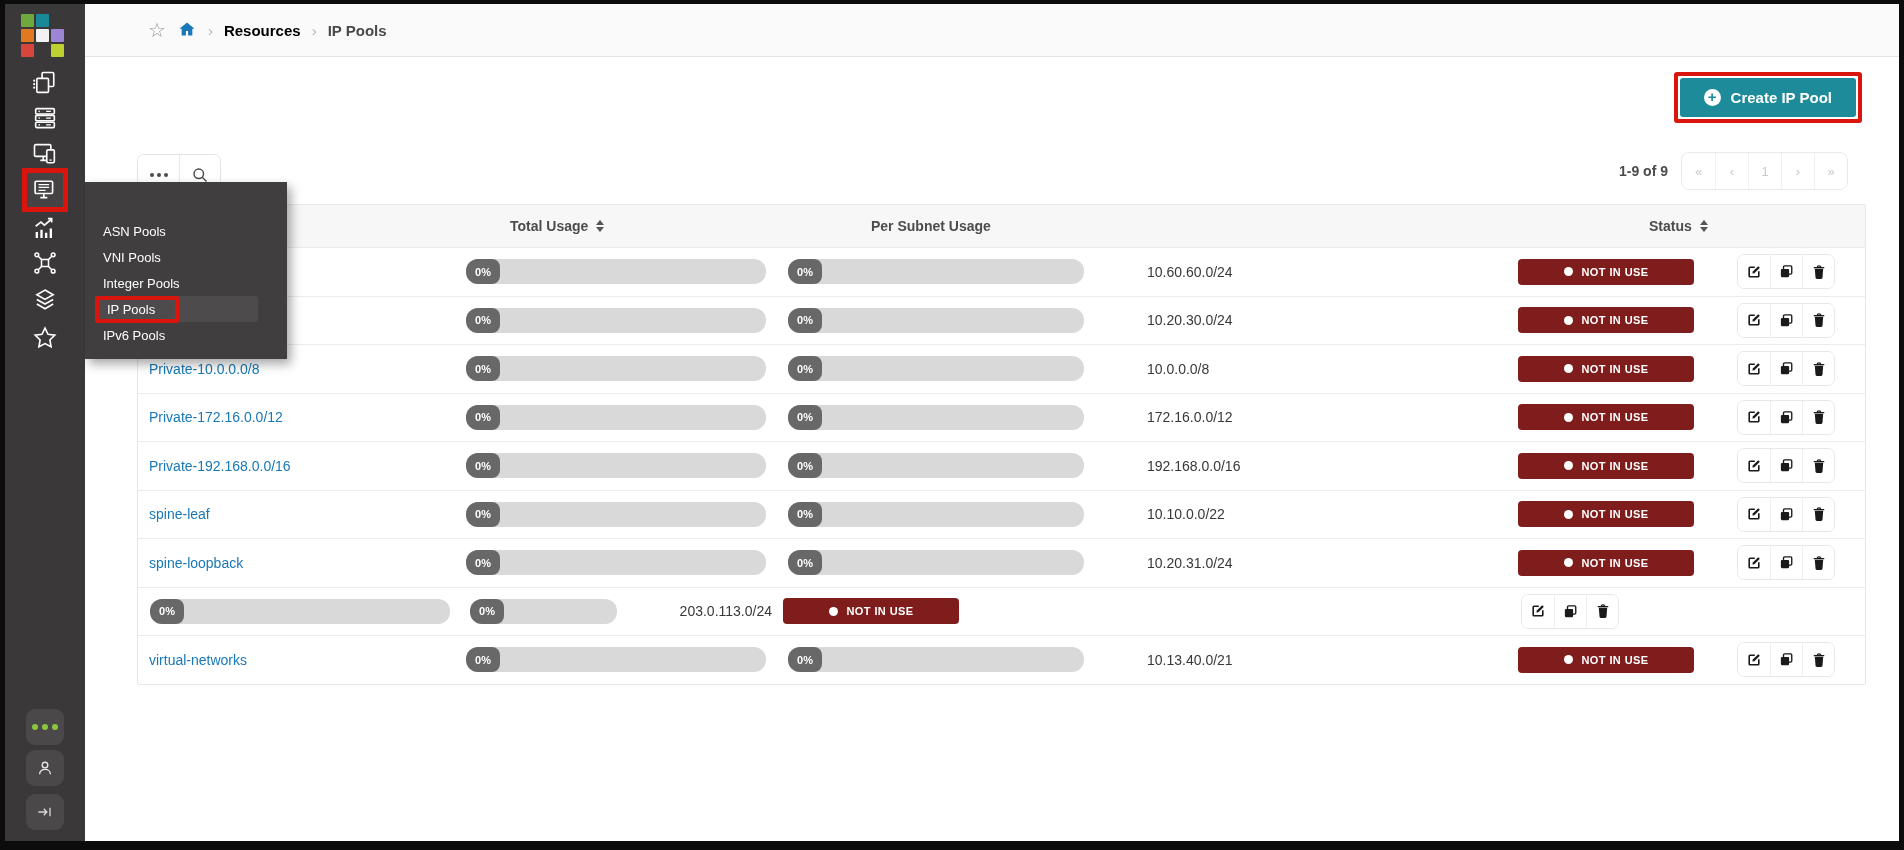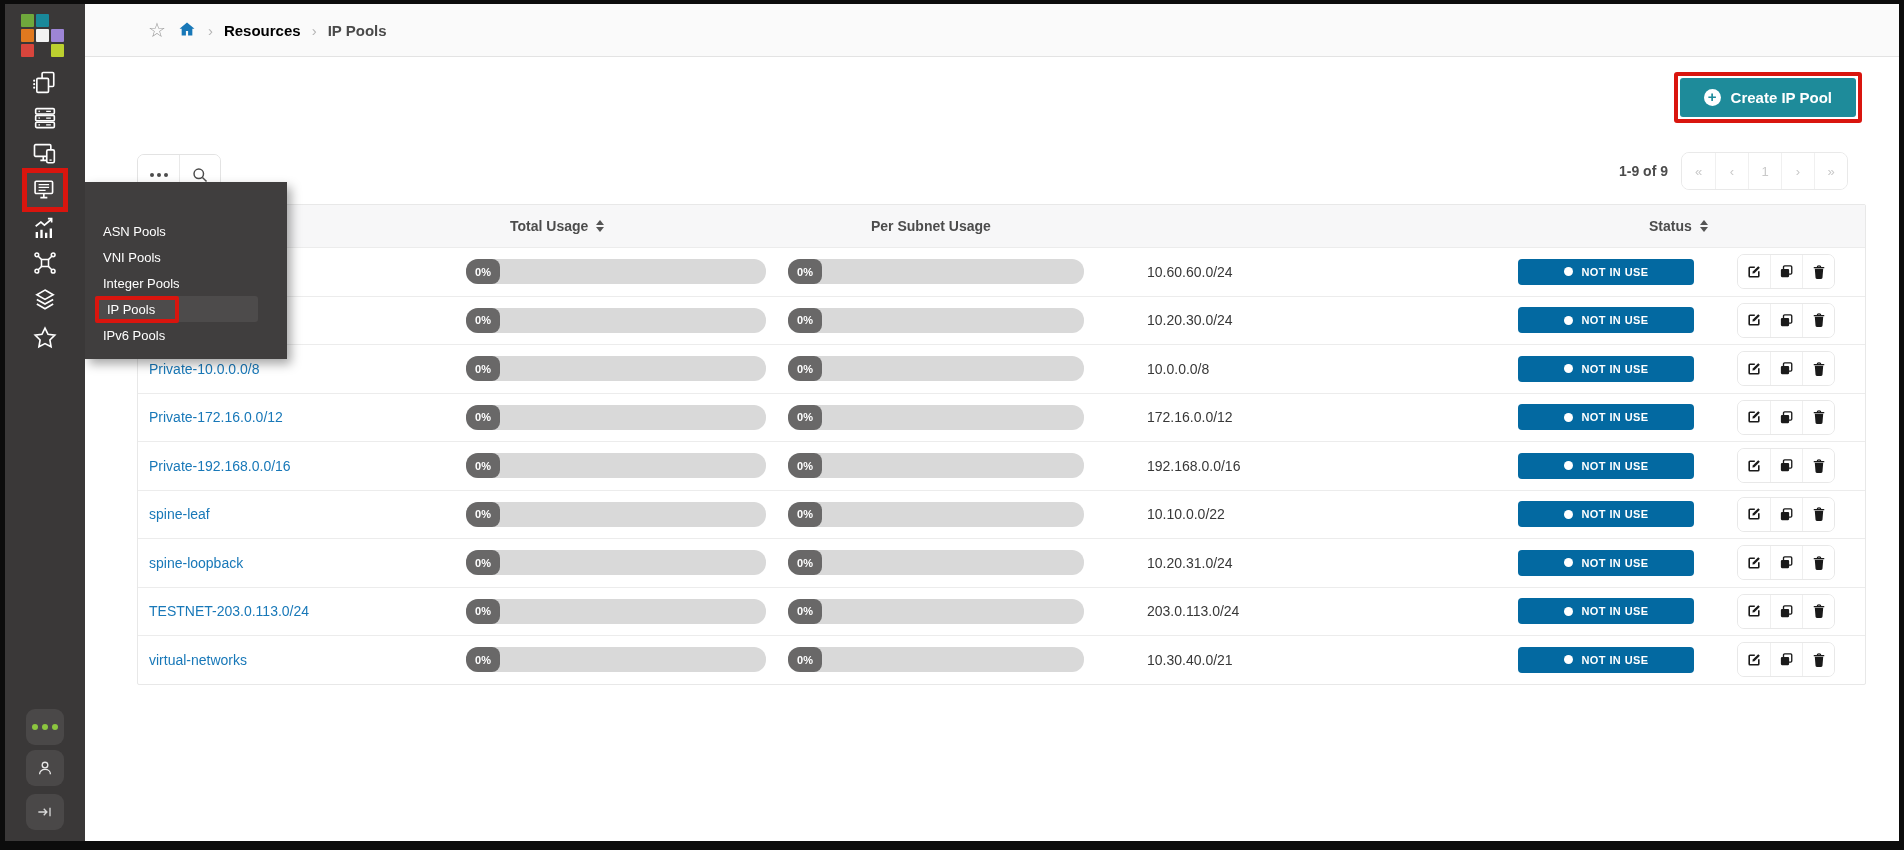--- a/index.html
+++ b/index.html
@@ -80,21 +80,21 @@
   .sort .dn { width:0; height:0; border-left:4px solid transparent; border-right:4px solid transparent; border-top:5px solid #555; }
   .trow { height:48.5px; border-top:1px solid #ececec; font-size:14px; }
   .cell { display:flex; align-items:center; height:100%; }
   .cell-name { padding-left:11px; }
   .pool-link { color:#1878b8; text-decoration:none; cursor:pointer; }
   .usage-bar { margin-left:12px; width:300px; height:25px; background:#d9d9d9; border-radius:12px; position:relative; overflow:hidden; }
   .usage-bar.subnet-bar { margin-left:16px; width:296px; }
   .usage-badge { position:absolute; left:0; top:0; height:25px; min-width:34px; background:#696868; border-radius:8px;
     color:#fff; font-size:11px; font-weight:bold; display:flex; align-items:center; justify-content:center; }
   .subnet-text { margin-left:63px; color:#383838; }
-  .status-badge { margin-left:11px; width:176px; height:26px; background:#0369a1; border-radius:4px;
+  .status-badge { margin-left:11px; width:176px; height:26px; background:#7f1d1d; border-radius:4px;
     color:#fff; font-size:11px; font-weight:bold; letter-spacing:.4px;
     display:flex; align-items:center; justify-content:center; gap:9px; }
   .status-dot { width:9px; height:9px; border-radius:50%; background:#fff; }
   .actions-group { margin-left:14px; display:flex; border:1px solid #e8e8e8; border-radius:7px; overflow:hidden; background:#fff; }
   .action-btn { width:32px; height:33px; display:flex; align-items:center; justify-content:center; background:#fff; border:none; cursor:pointer; }
   .action-btn + .action-btn { border-left:1px solid #efefef; }
 
   
   .flyout {
     position:absolute; left:80px; top:178px; width:202px; height:177px;
@@ -489,23 +489,20 @@
                 <svg width="14" height="16" viewBox="0 0 20 22">
                   <path d="M4 6.5 h12 l-1 12.5 a2 2 0 0 1-2 2 H7 a2 2 0 0 1-2-2 Z" fill="#1a1a1a"></path>
                   <path d="M2.5 4.7 h15" stroke="#1a1a1a" stroke-width="1.8"></path>
                   <path d="M7.5 4.2 a2.5 2.1 0 0 1 5 0" fill="none" stroke="#1a1a1a" stroke-width="1.8"></path>
                 </svg>
               </button>
             </div>
           </div>
         </div>
         <div class="grid-row trow">
-          <div class="cell cell-name">
-            <a class="pool-link">TESTNET-203.0.113.0/24</a>
-          </div>
           <div class="cell">
             <div class="usage-bar">
               <span class="usage-badge">0%</span>
             </div>
           </div>
           <div class="cell">
             <div class="usage-bar subnet-bar">
               <span class="usage-badge">0%</span>
             </div>
             <span class="subnet-text">203.0.113.0/24</span>
@@ -546,21 +543,21 @@
           </div>
           <div class="cell">
             <div class="usage-bar">
               <span class="usage-badge">0%</span>
             </div>
           </div>
           <div class="cell">
             <div class="usage-bar subnet-bar">
               <span class="usage-badge">0%</span>
             </div>
-            <span class="subnet-text">10.30.40.0/21</span>
+            <span class="subnet-text">10.13.40.0/21</span>
           </div>
           <div class="cell">
             <div class="status-badge">
               <span class="status-dot"></span>
               <span>NOT IN USE</span>
             </div>
           </div>
           <div class="cell">
             <div class="actions-group">
               <button class="action-btn">

